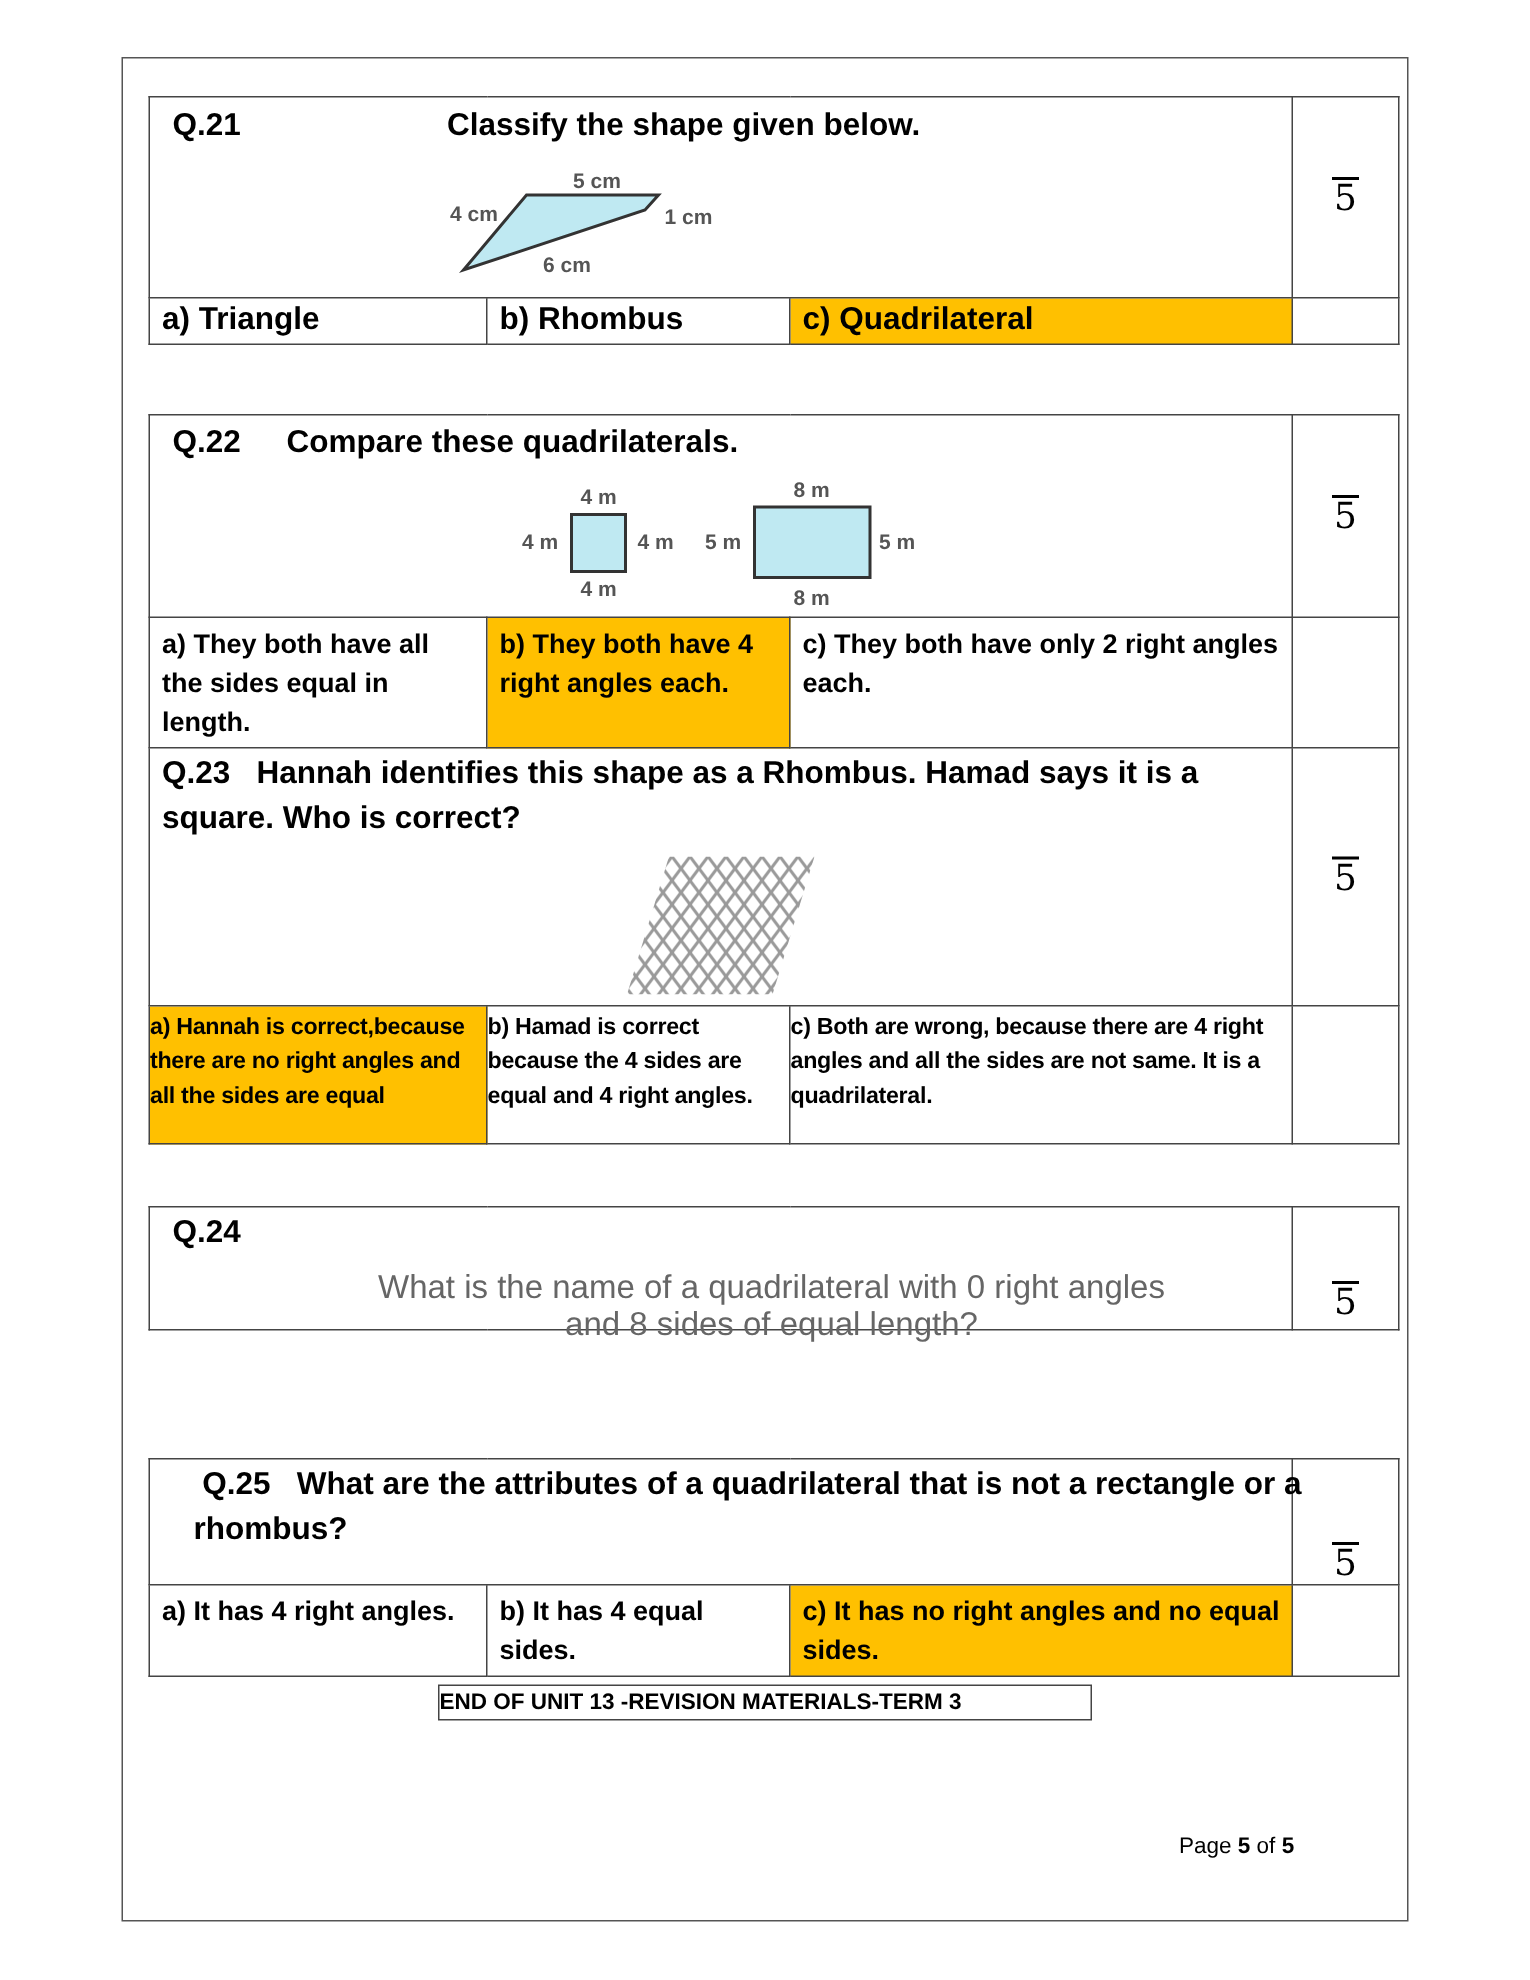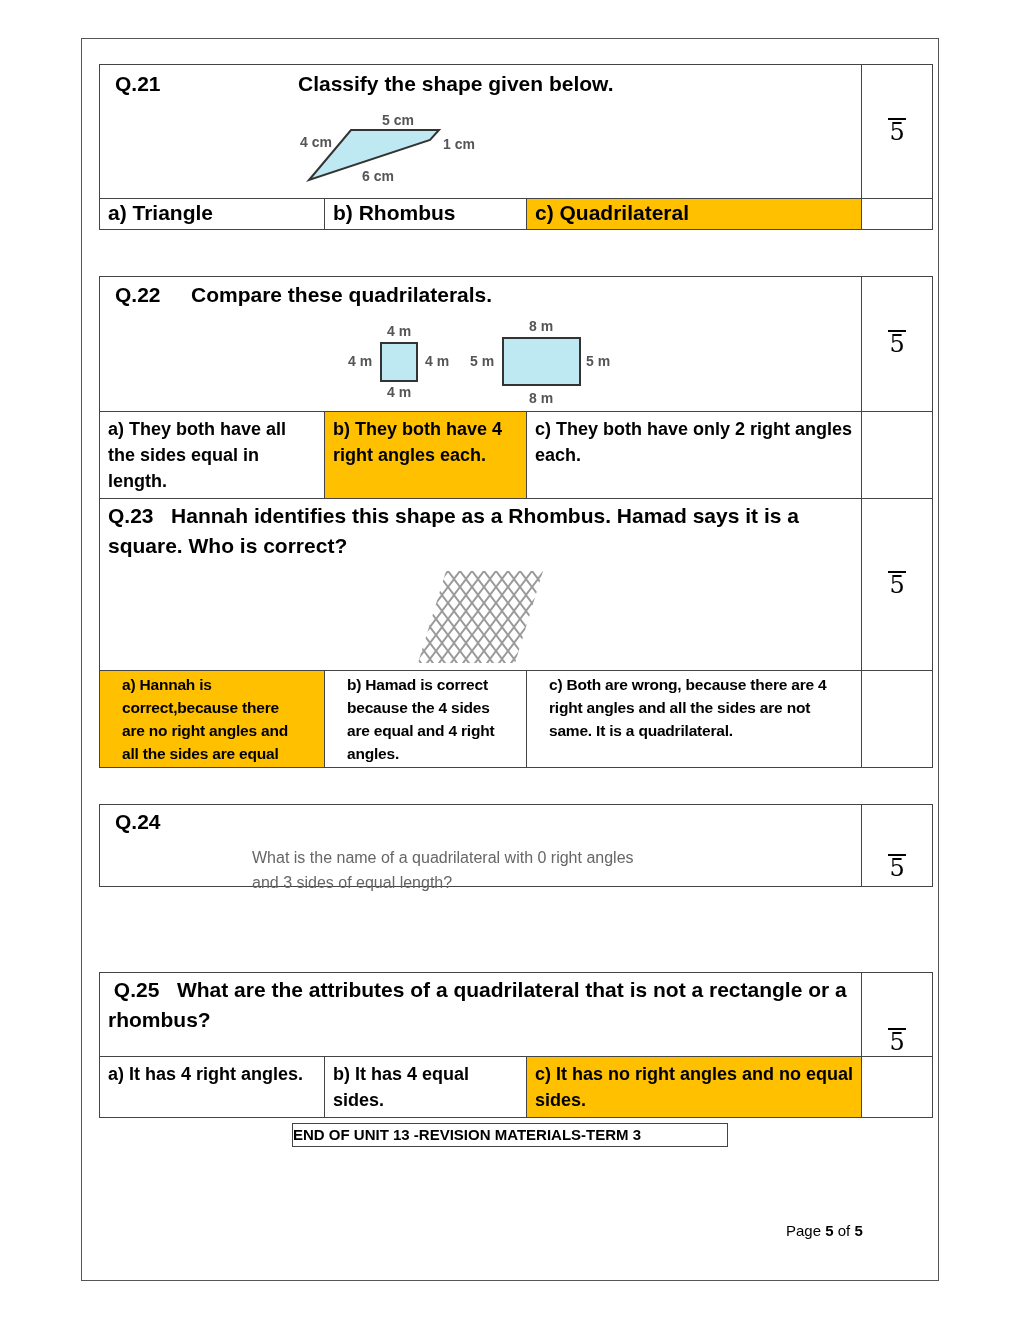--- a/index.html
+++ b/index.html
@@ -6,26 +6,26 @@
   html, body { width: 1020px; height: 1320px; background: #ffffff; }
   body { position: relative; font-family: "Liberation Sans", sans-serif; color: #000; }
   .page-border { position: absolute; left: 81px; top: 38px; width: 858px; height: 1243px; border: 1px solid #555; }
   .qtable { position: absolute; left: 99px; width: 833px; border-collapse: collapse; table-layout: fixed; }
   .qtable td { border: 1px solid #444; vertical-align: top; font-weight: bold; }
   .hl { background: #ffc000; }
   .score { text-align: center; vertical-align: middle !important; font-family: "DejaVu Serif", serif; font-size: 24px; font-weight: normal !important; }
   .score span { display: inline-block; border-top: 2px solid #000; line-height: 24px; padding: 0 1px; }
   .opt-lg { font-size: 21px; padding: 2px 8px; height: 31px; }
   .opt-md { font-size: 18px; padding: 4px 8px; line-height: 26px; }
-  .opt-sm { font-size: 15.5px; padding: 2px 22px; line-height: 23px; letter-spacing: -0.2px; }
+  .opt-sm { font-size: 15.5px; padding: 2px 0; line-height: 23px; letter-spacing: -0.2px; }
   .qhead { font-size: 21px; line-height: 30px; }
   .fig-label { font-family: "Liberation Sans", sans-serif; font-size: 14px; fill: #555; }
   .footer-box { position: absolute; left: 292px; top: 1123px; width: 436px; height: 24px; border: 1px solid #444; text-align: left; font-weight: bold; font-size: 15px; line-height: 22px; }
   .pageno { position: absolute; left: 786px; top: 1222px; font-size: 15px; }
-  .q24text { color: #666; font-weight: normal; font-size: 16px; line-height: 25px; }
+  .q24text { color: #666; font-weight: normal; font-size: 22px; line-height: 25px; text-align: center; }
 </style>
 </head>
 <body>
 
 <div class="page-border"></div>
 
 <table class="qtable" style="top:64px;">
   <colgroup>
       <col style="width:225px">
       <col style="width:202px">
@@ -121,39 +121,39 @@
       <col style="width:202px">
       <col style="width:335px">
       <col style="width:71px">
     </colgroup>
   <tbody>
       <tr style="height:82px;">
     <td colspan="3" style="position:relative;">
       <div class="qhead" style="position:absolute; left:15px; top:2px;">Q.24</div>
       <div class="q24text" style="position:absolute; left:152px; top:40px;">
         <div>What is the name of a quadrilateral with 0 right angles</div>
-        <div>and 3 sides of equal length?</div>
+        <div>and 8 sides of equal length?</div>
       </div>
     </td>
     <td class="score" style="vertical-align:bottom !important; padding-bottom:4px;"><span>5</span></td>
   </tr>
 </tbody>
   </table>
 
 <table class="qtable" style="top:972px;">
   <colgroup>
       <col style="width:225px">
       <col style="width:202px">
       <col style="width:335px">
       <col style="width:71px">
     </colgroup>
   <tbody>
       <tr style="height:84px;">
     <td colspan="3" style="padding:2px 8px;">
-      <div class="qhead" style="width:750px;">
+      <div class="qhead" style="width:750px;margin-left:21px;">
         &nbsp;<span>Q.25</span>&nbsp;&nbsp;
         <span>What are the attributes of a quadrilateral that is not a rectangle or a rhombus?</span>
       </div>
     </td>
     <td class="score" style="vertical-align:bottom !important; padding-bottom:0;"><span>5</span></td>
   </tr>
   <tr style="height:54px;">
     <td class="opt-md">a) It has 4 right angles.</td>
     <td class="opt-md">b) It has 4 equal sides.</td>
     <td class="opt-md hl">c) It has no right angles and no equal sides.</td>

